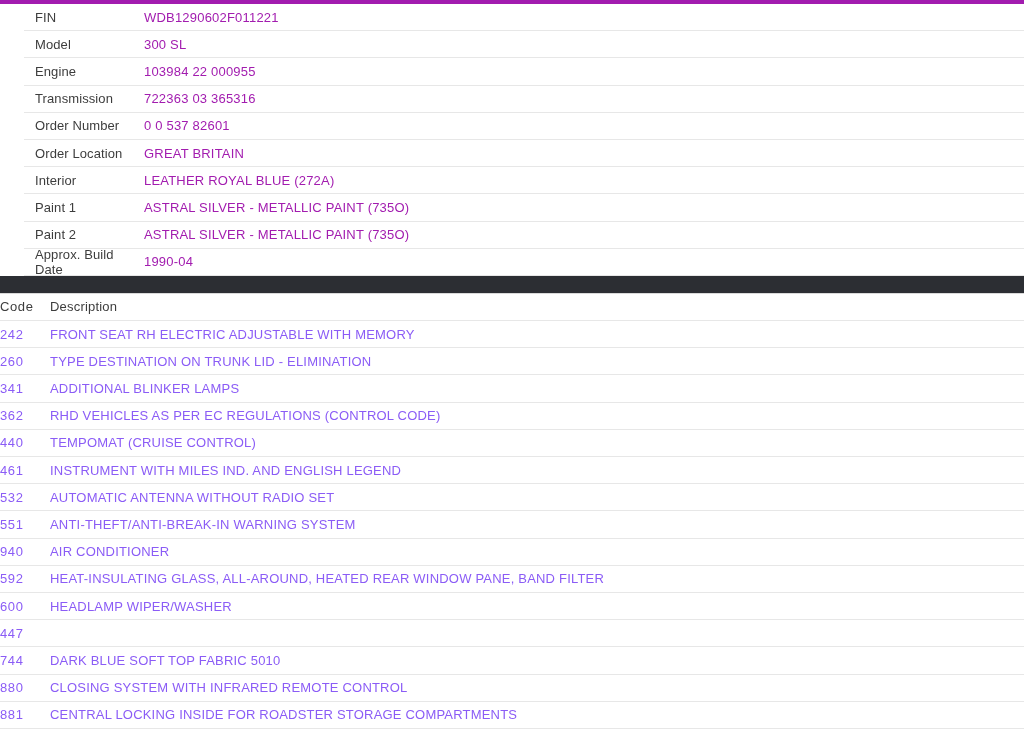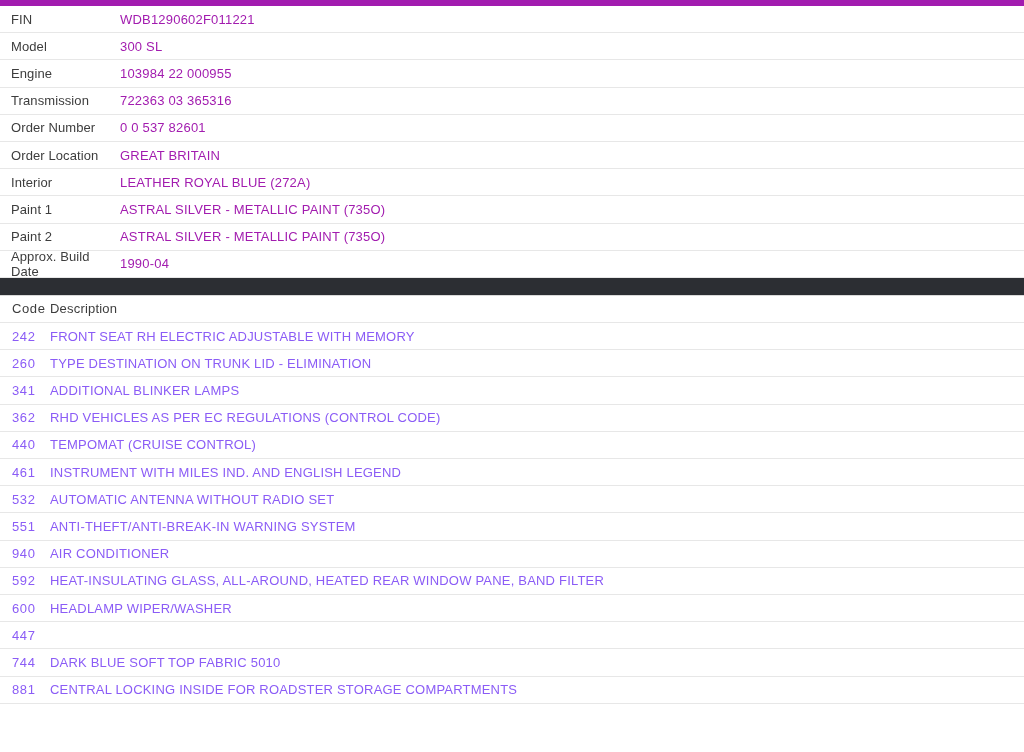--- a/index.html
+++ b/index.html
@@ -6,21 +6,21 @@
   html, body {
     width: 1024px; height: 752px;
     background: #ffffff;
     font-family: "Liberation Sans", sans-serif;
     overflow: hidden;
     -webkit-font-smoothing: antialiased;
   }
   .page { width: 1024px; height: 752px; }
 
   
-  .spec-table { border-top: 6px solid #a21caf; }
+  .spec-table { border-top: 4px solid #a21caf; padding-left: 24px; }
   .spec-row {
     display: flex; align-items: center;
     height: 27.2px;
     border-bottom: 1px solid #e7e7e7;
     font-size: 13px;
     background: #ffffff;
   }
   .spec-label {
     flex: none; width: 120px; padding-left: 11px;
     color: #3d3d3d;
@@ -43,21 +43,21 @@
   .code-header-row, .code-row {
     display: flex; align-items: center;
     height: 27.2px;
     border-bottom: 1px solid #e7e7e7;
     font-size: 13px;
     background: #ffffff;
   }
   .code-header-row { color: #3d3d3d; }
   .code-row { color: #8b5cf6; }
   .code-cell {
-    flex: none; width: 50px; padding-left: 12px;
+    flex: none; width: 50px; padding-left: 0;
     letter-spacing: 0.6px;
   }
   .desc-cell {
     letter-spacing: 0.2px;
     white-space: nowrap;
   }
 </style>
 </head>
 <body>
 
@@ -183,20 +183,24 @@
       <div class="code-row">
         <div class="code-cell">447</div>
       </div>
 
       <div class="code-row">
         <div class="code-cell">744</div>
         <div class="desc-cell">DARK BLUE SOFT TOP FABRIC 5010</div>
       </div>
 
 
+      <div class="code-row">
+        <div class="code-cell">880</div>
+        <div class="desc-cell">CLOSING SYSTEM WITH INFRARED REMOTE CONTROL</div>
+      </div>
 
       <div class="code-row">
         <div class="code-cell">881</div>
         <div class="desc-cell">CENTRAL LOCKING INSIDE FOR ROADSTER STORAGE COMPARTMENTS</div>
       </div>
 
   </div>
 
 </div>
 

